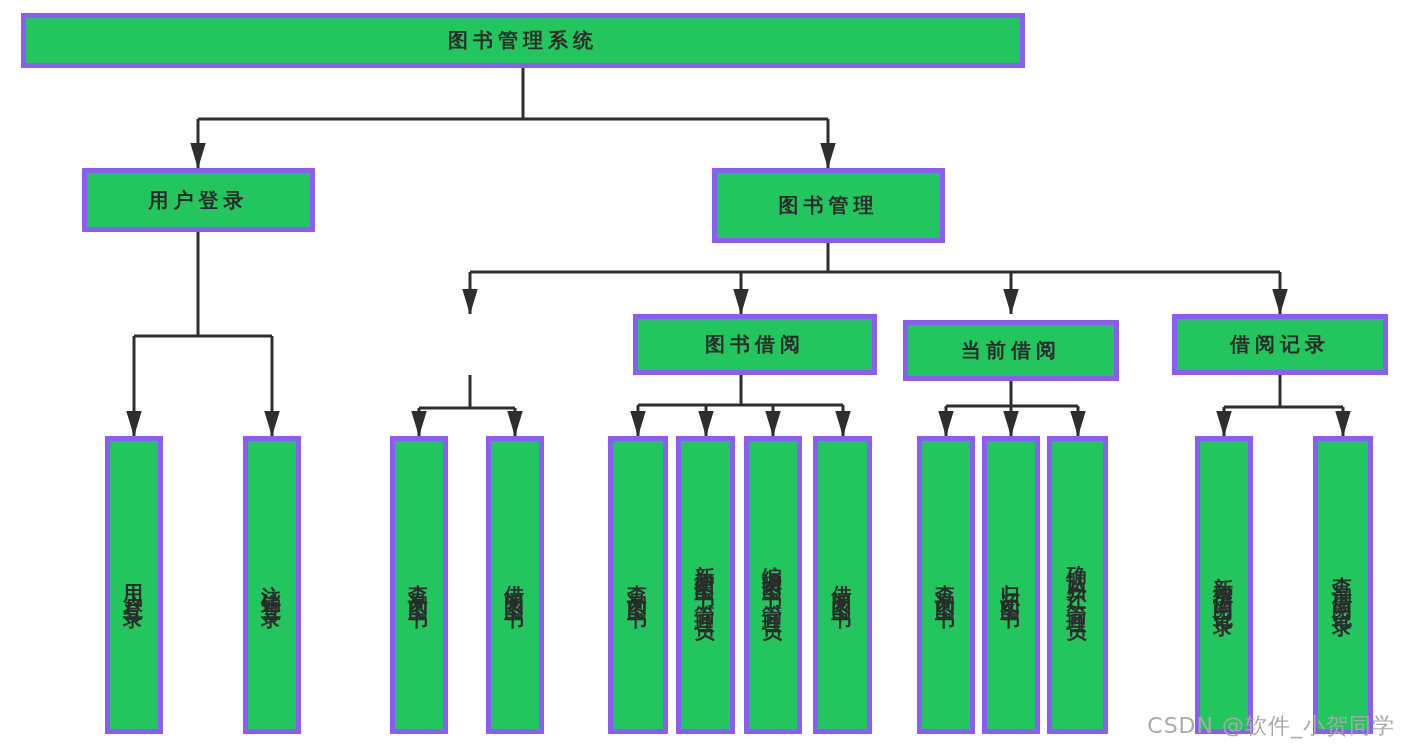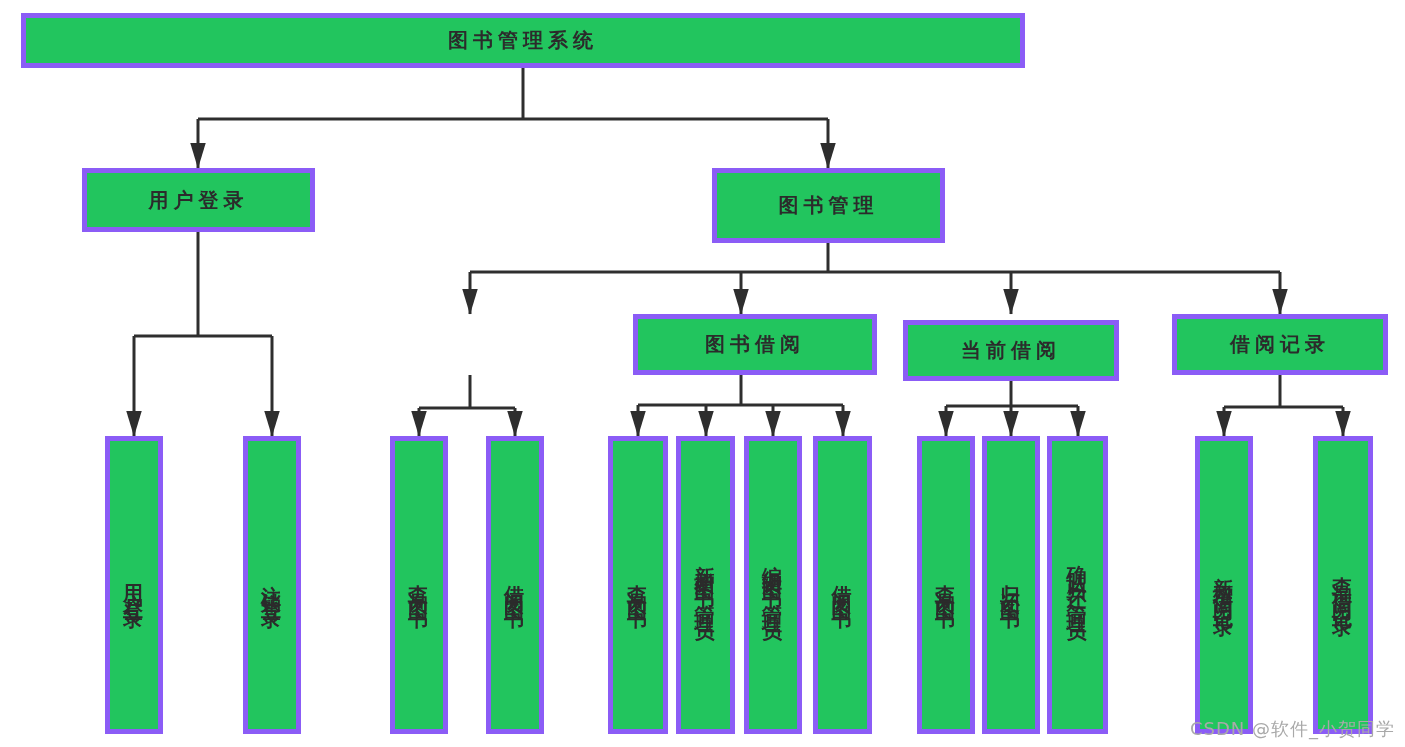--- a/index.html
+++ b/index.html
@@ -65,21 +65,21 @@
   .l-bbor    { left: 813px;  width: 59px; }
   .l-cq      { left: 917px;  width: 58px; }
   .l-cret    { left: 982px;  width: 58px; }
   .l-cconf   { left: 1047px; width: 61px; }
   .l-ladd    { left: 1195px; width: 58px; }
   .l-lq      { left: 1313px; width: 60px; }
   .watermark {
     position: absolute;
     right: 10px;
     bottom: 6px;
-    font-size: 18px;
+    font-size: 22px;
     letter-spacing: 1px;
     color: #a9a9a9;
     z-index: 3;
   }
 </style>
 </head>
 <body>
 
 <div class="canvas">
 

